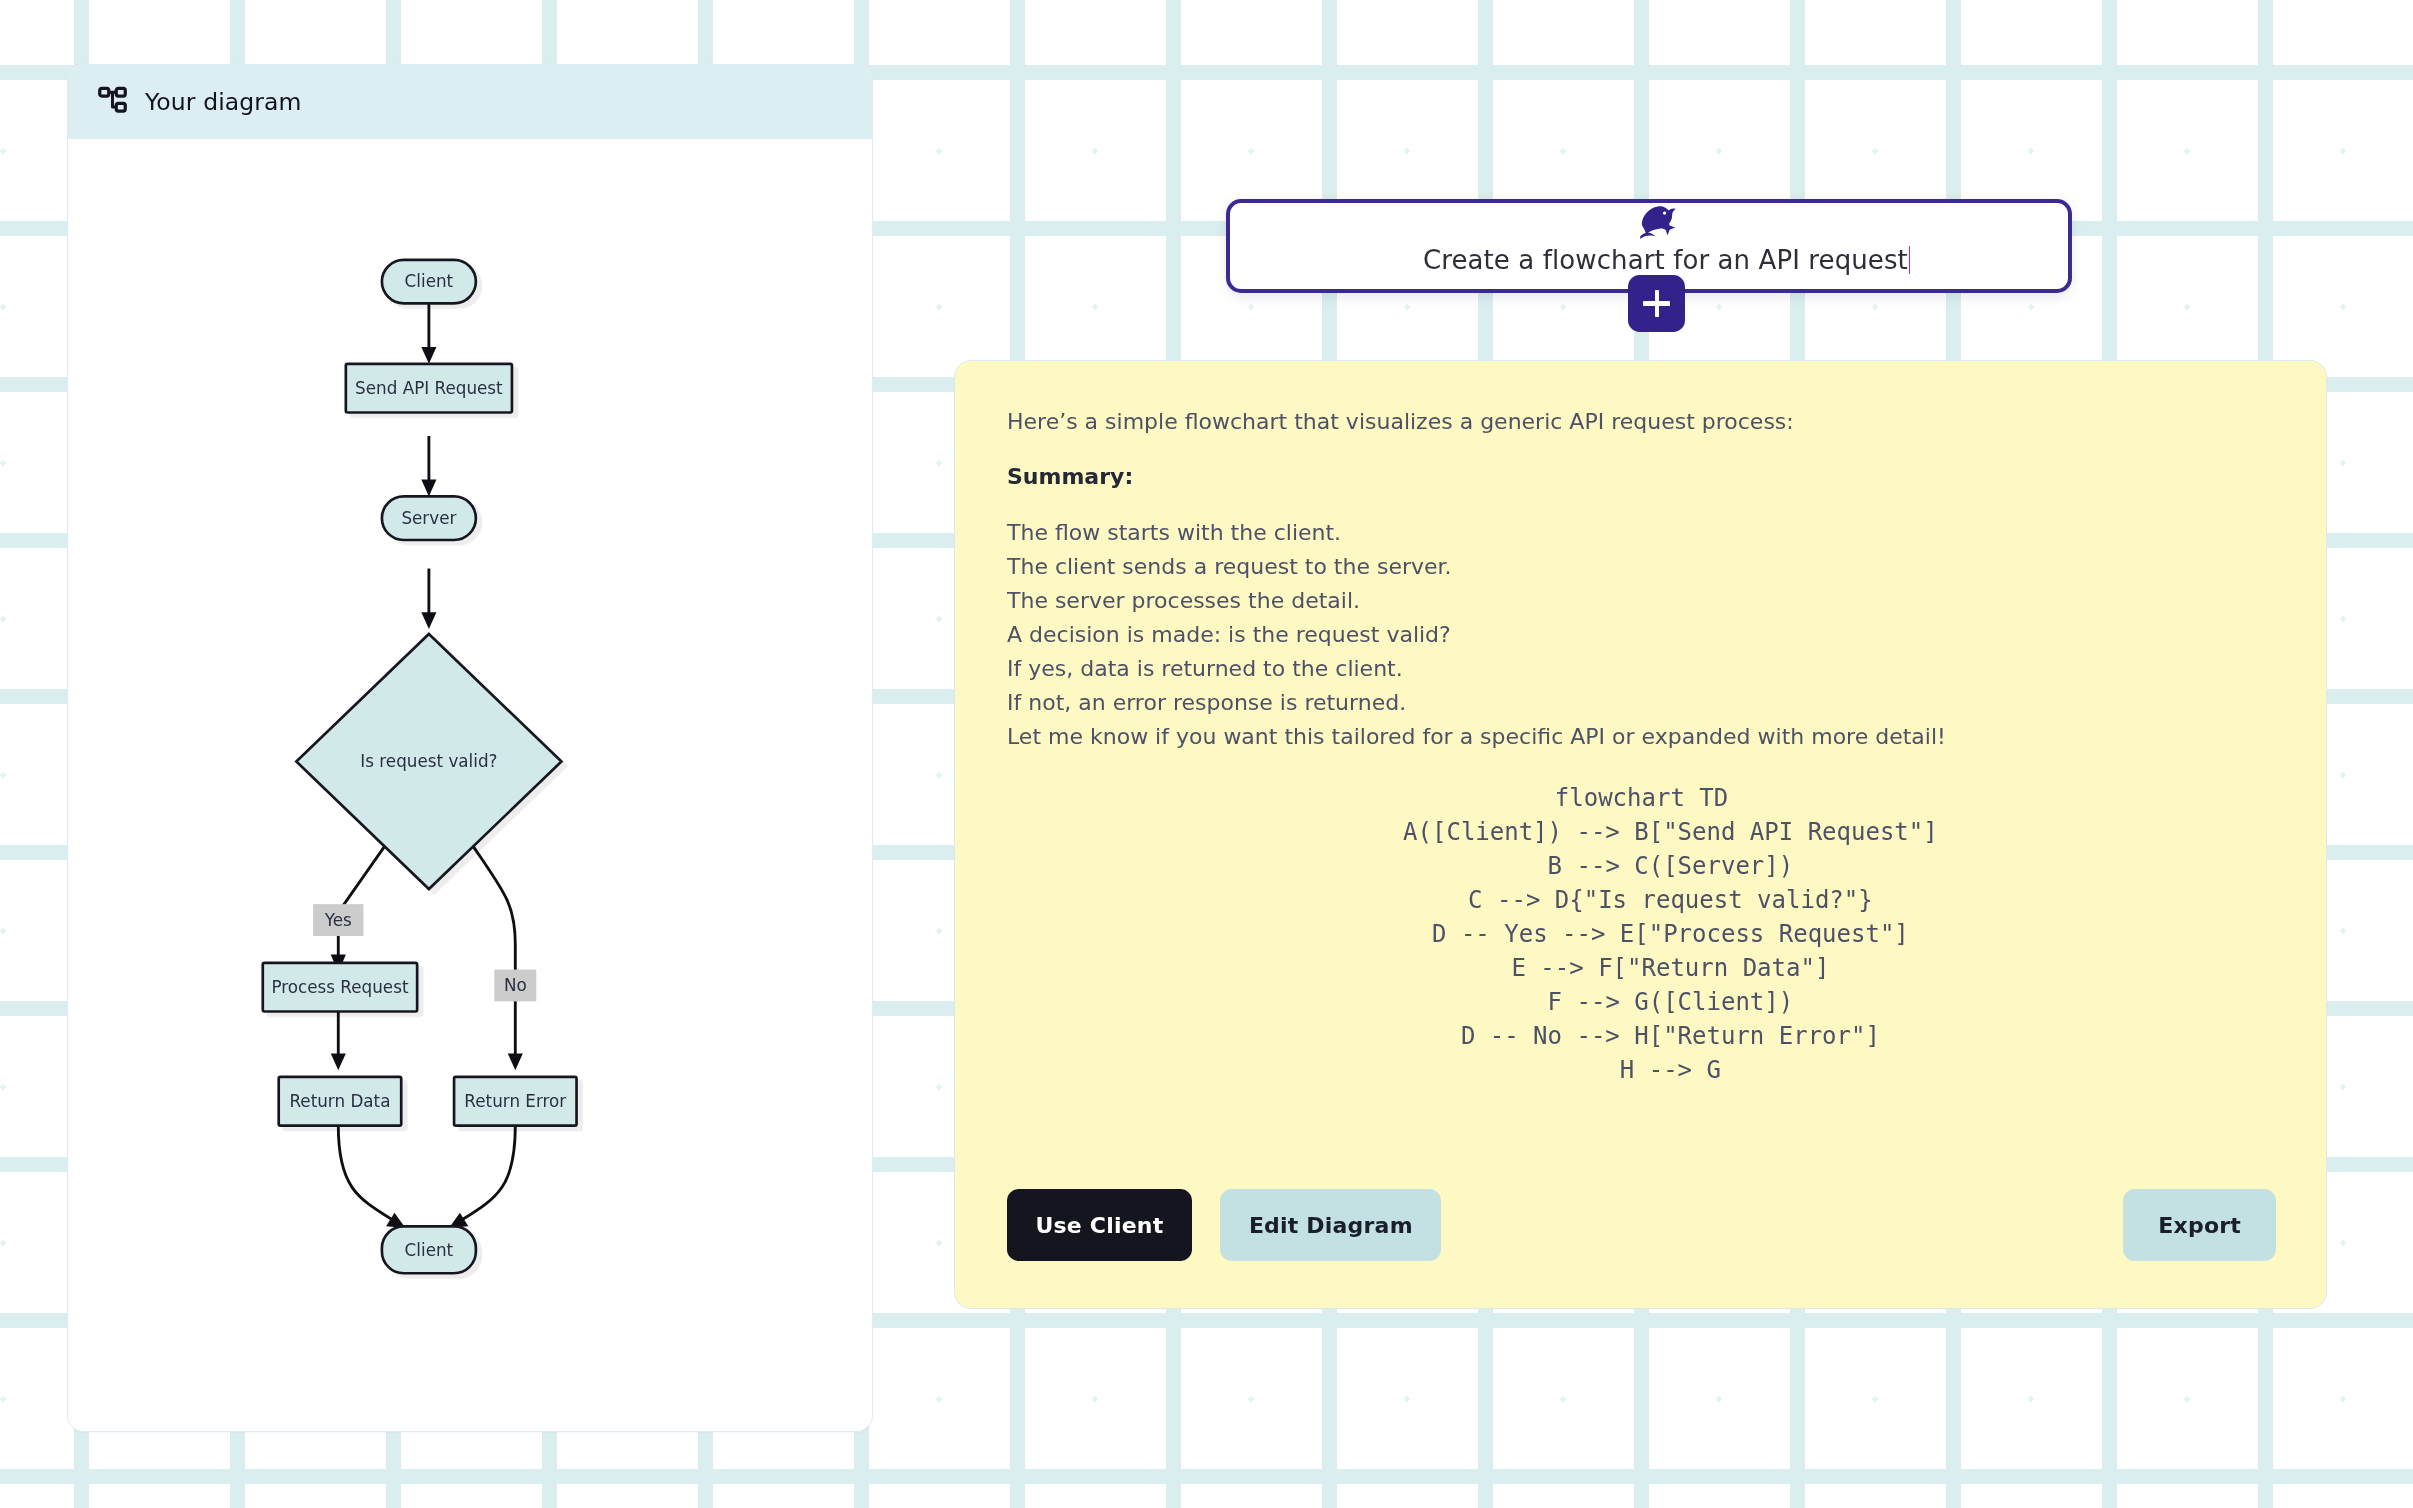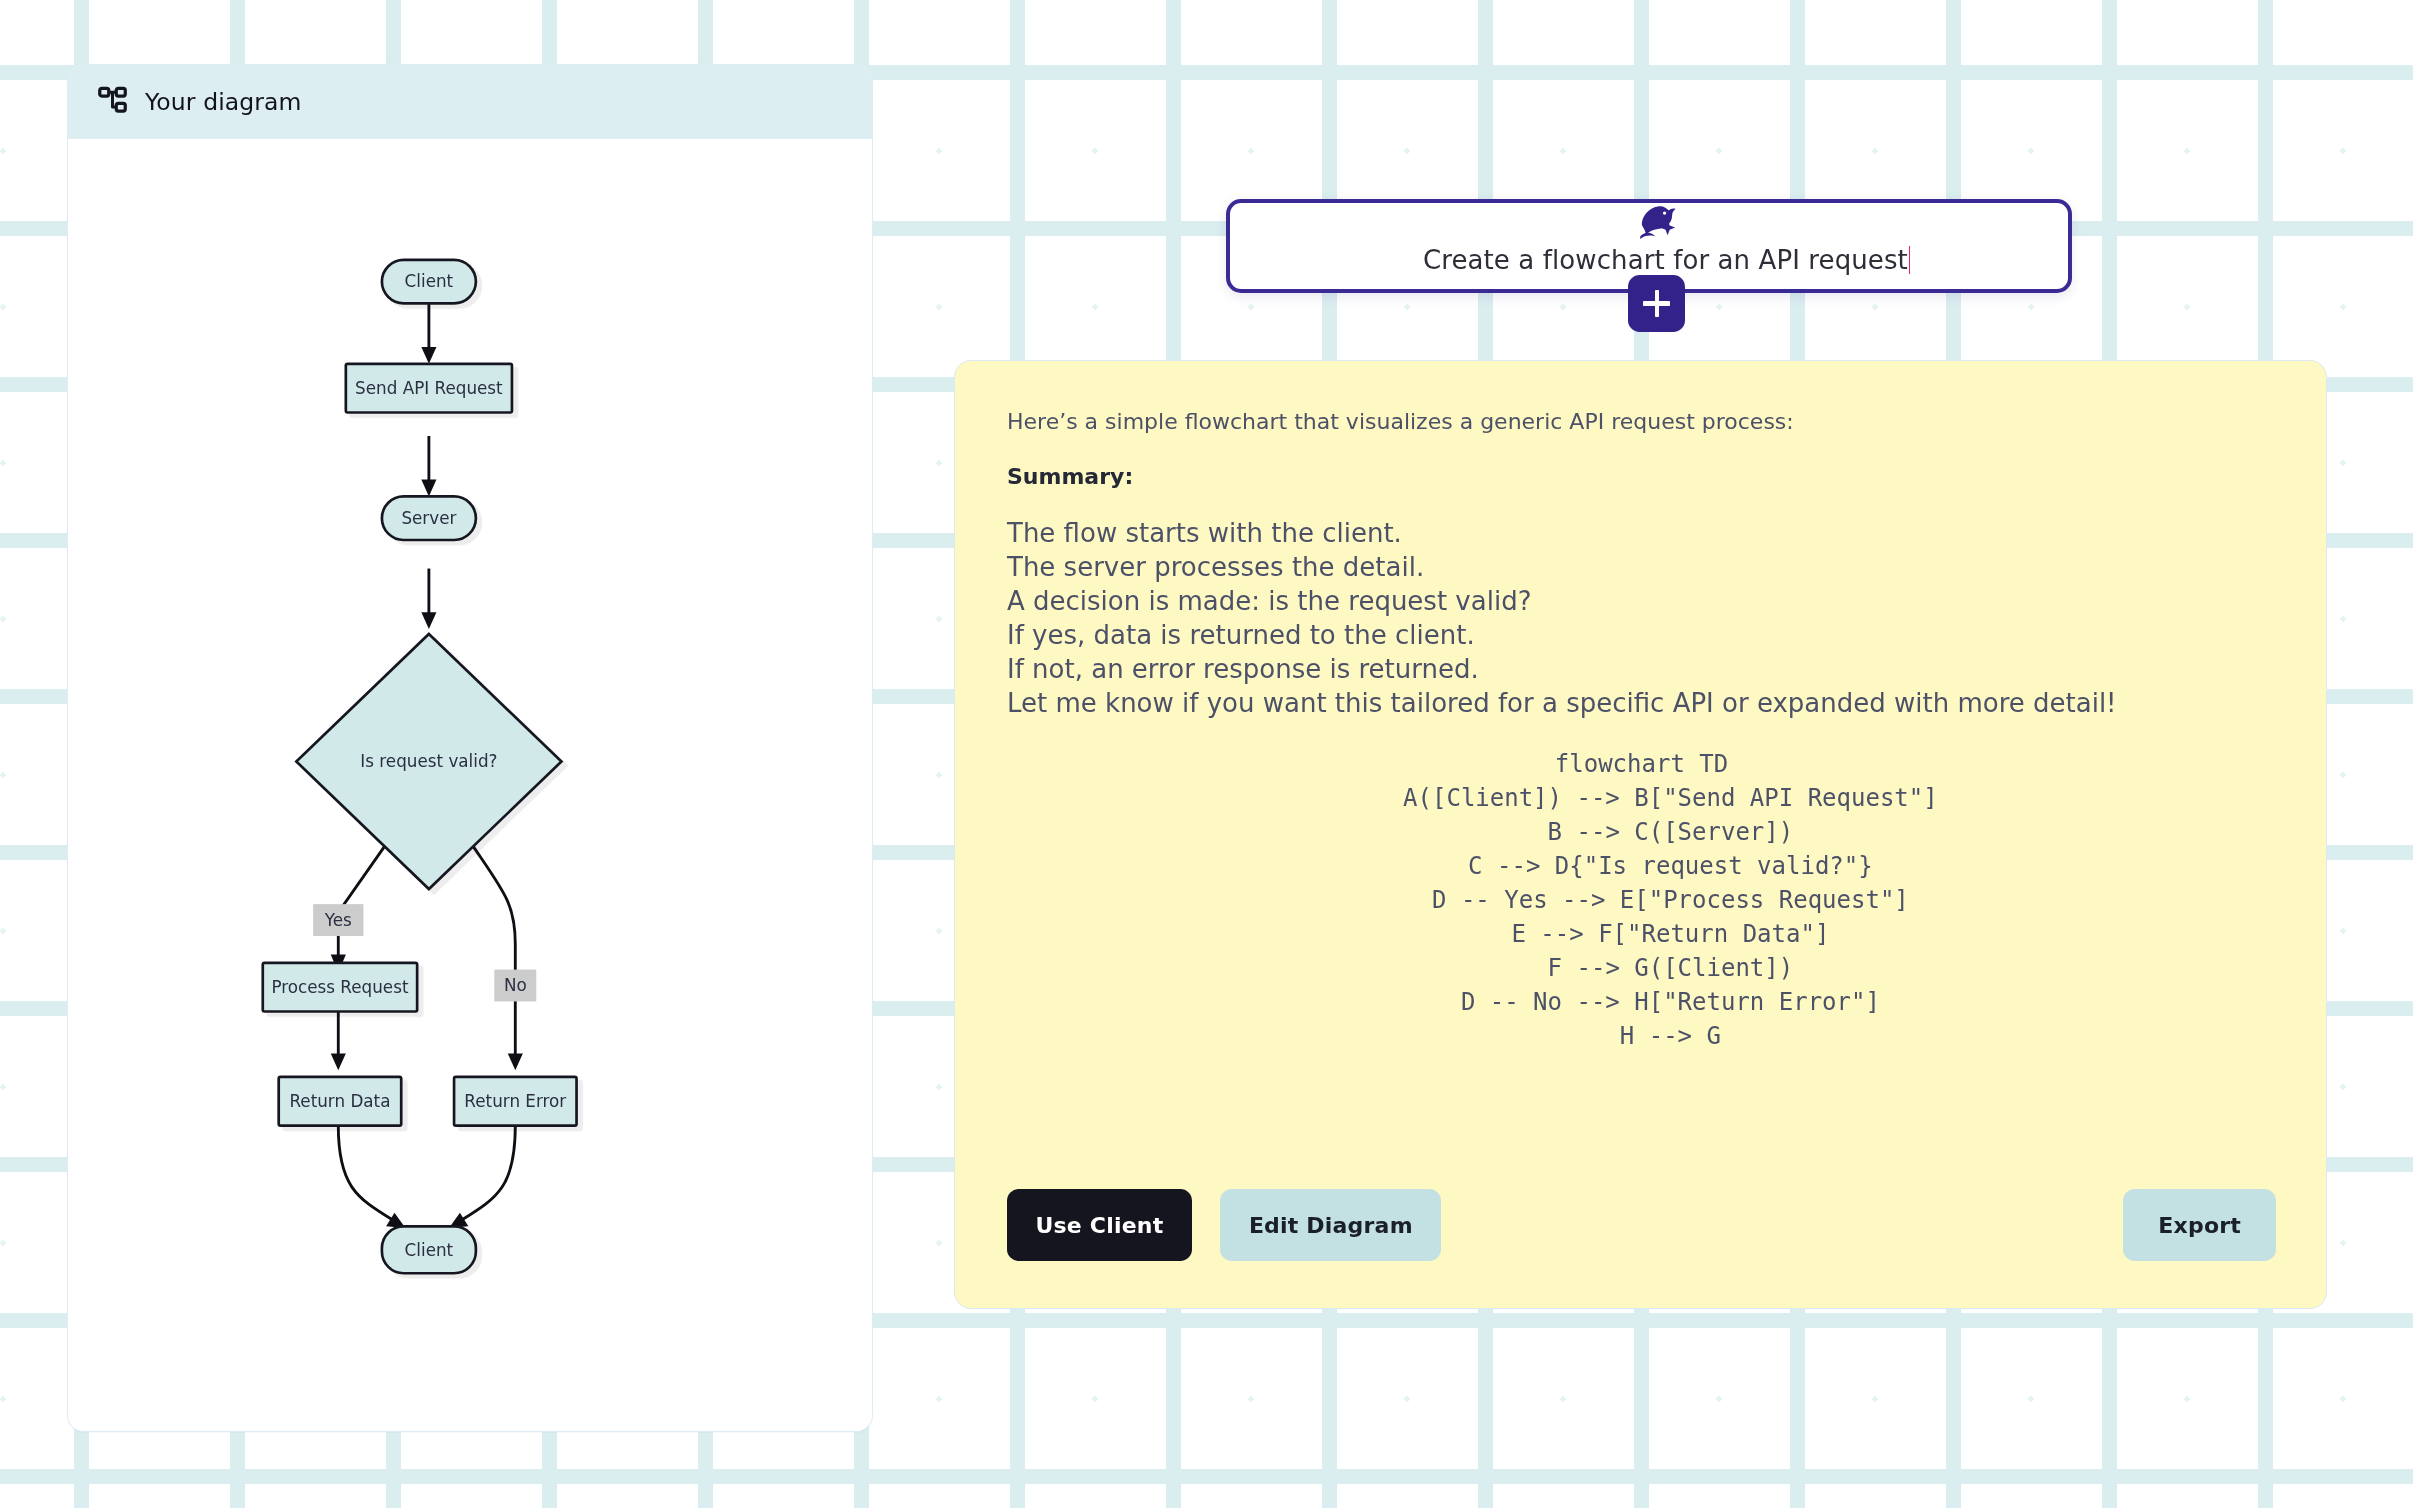--- a/index.html
+++ b/index.html
@@ -139,21 +139,21 @@
     line-height: 1.25;
     margin-bottom: 28.5px;
   }
   .resp-summary-label {
     font-size: 22px;
     color: #252836;
     font-weight: bold;
     margin-bottom: 27px;
   }
   .resp-line {
-    font-size: 26px;
+    font-size: 22px;
     color: #4d5168;
     line-height: 34px;
     white-space: nowrap;
   }
   .resp-code {
     margin-top: 27px;
     font-family: "DejaVu Sans Mono", monospace;
     font-size: 24px;
     color: #4d5168;
     line-height: 34px;
@@ -352,20 +352,21 @@
     </button>
   </div>
 
   <div class="response-panel">
 
     <div class="resp-lead">Here’s a simple flowchart that visualizes a generic API request process:</div>
     <div class="resp-summary-label">Summary:</div>
 
     <div>
       <div class="resp-line">The flow starts with the client.</div>
+      <div class="resp-line">The client sends a request to the server.</div>
       <div class="resp-line">The server processes the detail.</div>
       <div class="resp-line">A decision is made: is the request valid?</div>
       <div class="resp-line">If yes, data is returned to the client.</div>
       <div class="resp-line">If not, an error response is returned.</div>
       <div class="resp-line">Let me know if you want this tailored for a specific API or expanded with more detail!</div>
     </div>
 
     <div class="resp-code">flowchart TD
     A([Client]) --&gt; B["Send API Request"]
     B --&gt; C([Server])

